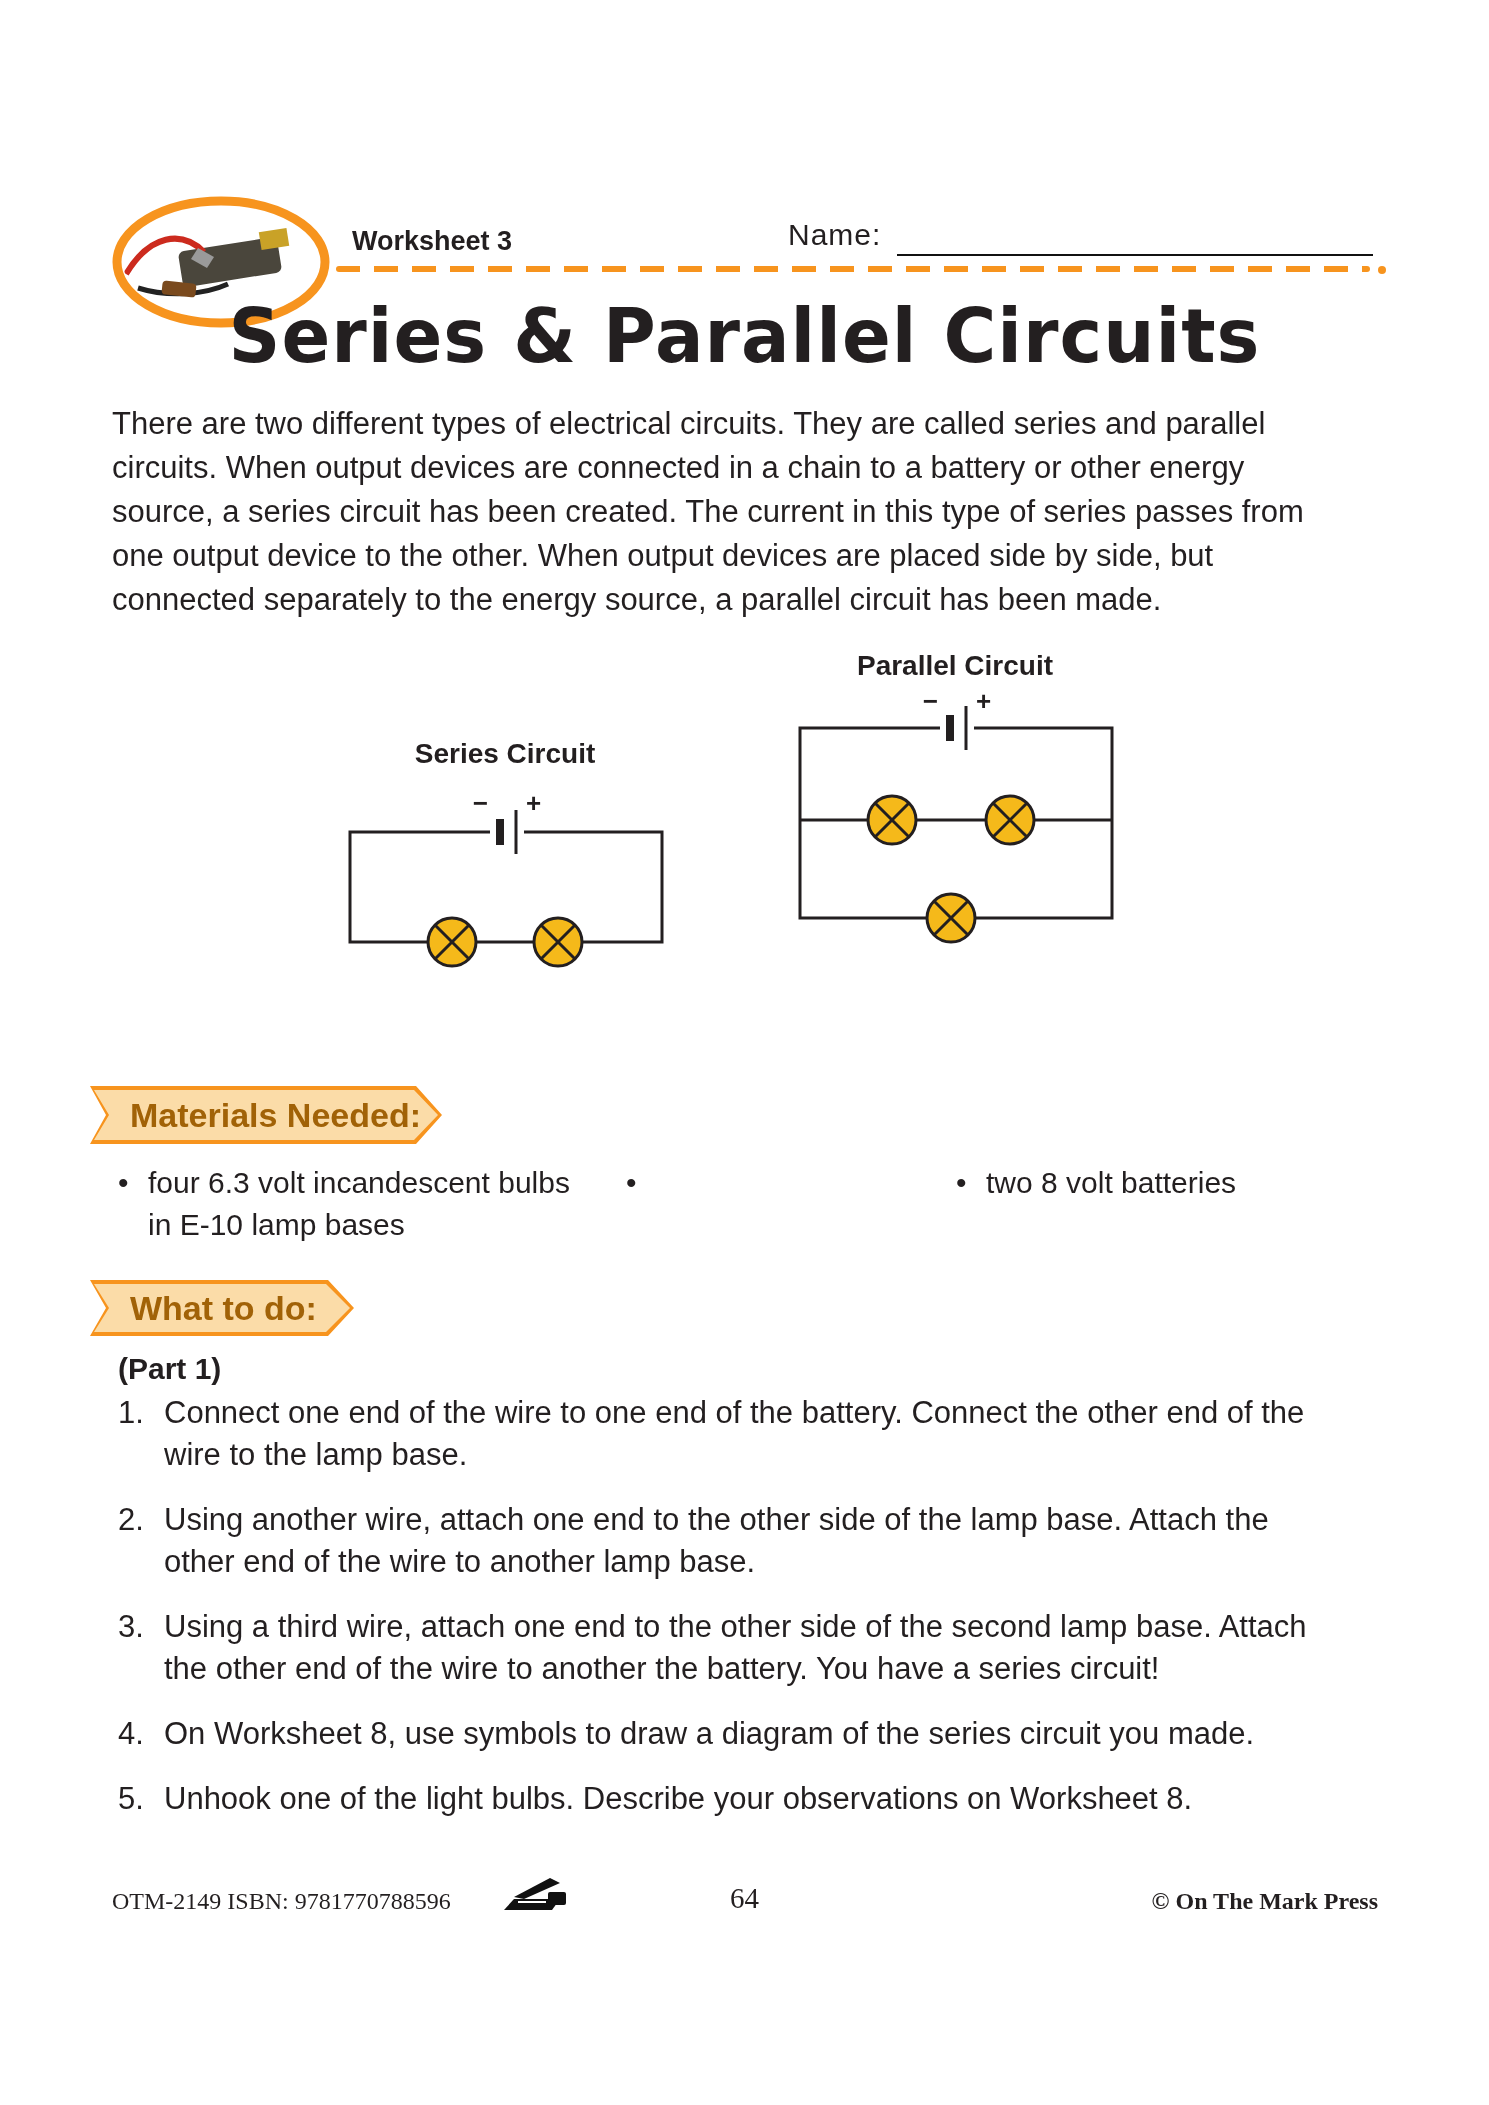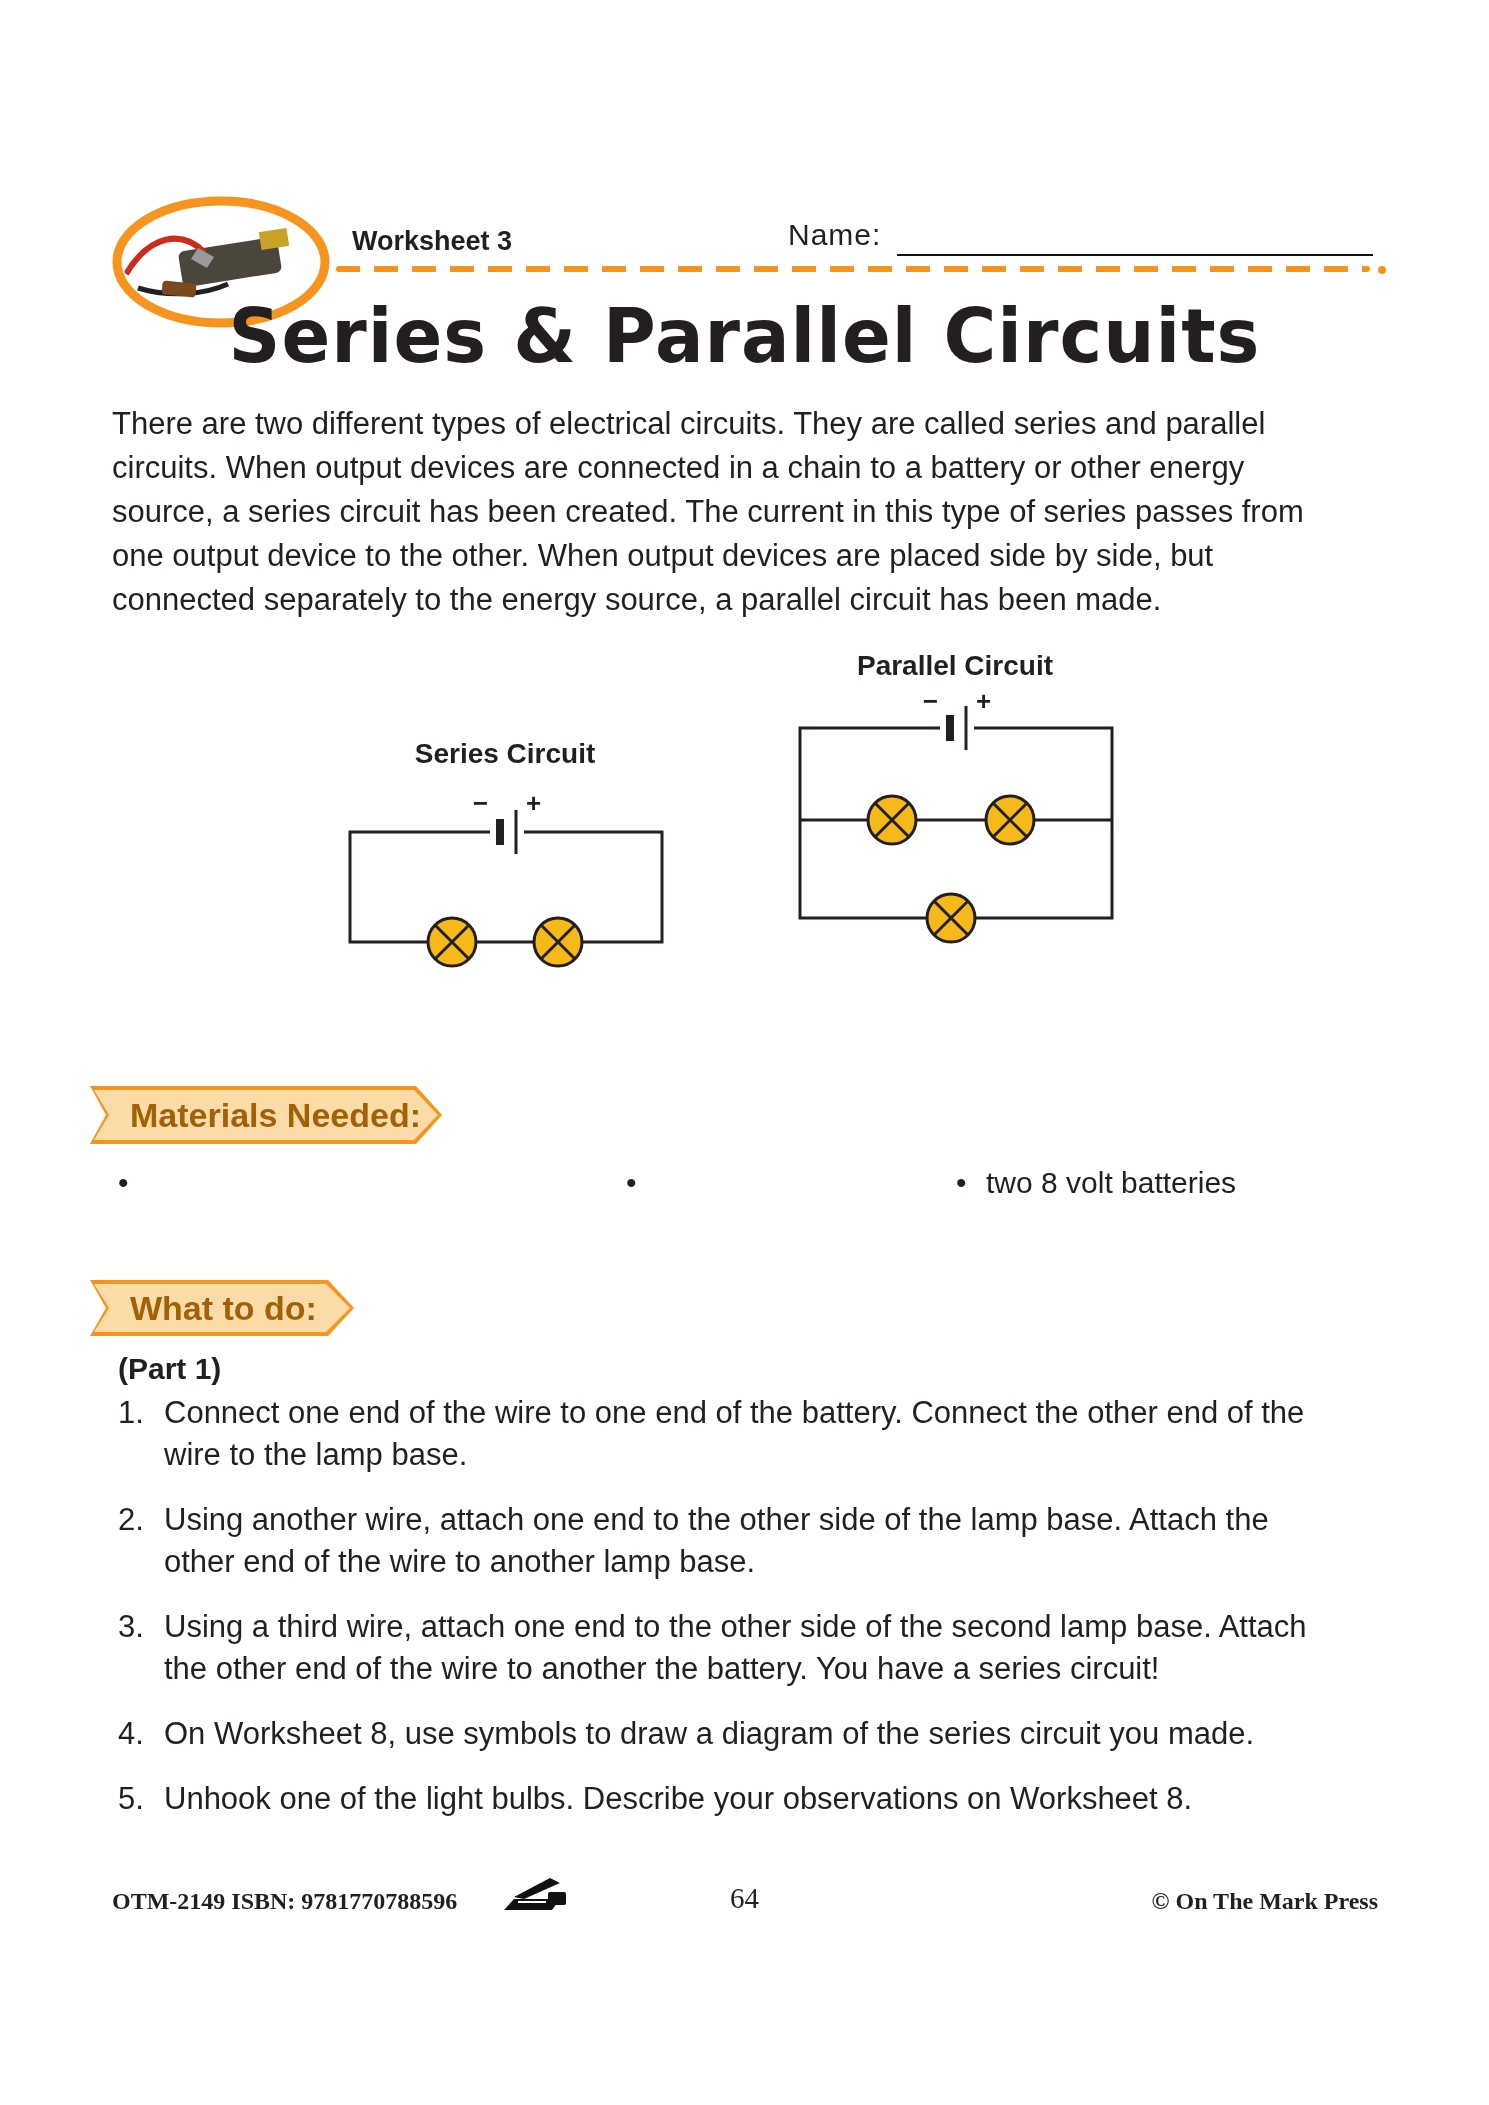--- a/index.html
+++ b/index.html
@@ -59,21 +59,21 @@
   .mat-col-1 { width:330px; } .mat-col-1 .mat-text { width:232px; }
   .mat-col-2 .mat-text { width:360px; }
 
   .part-label { position:absolute; left:118px; top:1352px; font-size:30px; font-weight:700;text-align:right; }
   .steps { position:absolute; left:118px; top:1392px; width:1228px; }
   .step { display:flex; margin-bottom:23px; font-size:31px; line-height:42px; }
   .step-num { width:46px; flex:none; }
   .step-text { width:1180px; }
 
   
-  .footer-left { position:absolute; left:112px; top:1888px; font-family:"Liberation Serif","DejaVu Serif",serif; font-weight:700; font-size:24px; }
+  .footer-left { position:absolute; left:112px; top:1888px; font-family:"Liberation Serif","DejaVu Serif",serif; font-weight:400; font-size:24px; }
   .publisher-logo { position:absolute; left:498px; top:1868px; }
   .page-num { position:absolute; left:0; right:0; top:1882px; text-align:center; font-family:"Liberation Serif","DejaVu Serif",serif; font-size:29px; }
   .footer-right { position:absolute; right:111px; top:1888px; font-family:"Liberation Serif","DejaVu Serif",serif; font-weight:700; font-size:24px; }
 </style>
 </head>
 <body>
 
 <div class="page">
 
   <div class="logo">
@@ -158,20 +158,21 @@
 
 
   <div class="banner banner-materials">
     <div class="banner-outer"></div>
     <div class="banner-inner">Materials Needed:</div>
   </div>
 
   <div class="materials-list">
     <div class="mat-col mat-col-0">
       <span class="bullet">•</span>
+      <span class="mat-text">four 6.3 volt incandescent bulbs in E-10 lamp bases</span>
     </div>
     <div class="mat-col mat-col-1">
       <span class="bullet">•</span>
     </div>
     <div class="mat-col mat-col-2">
       <span class="bullet">•</span>
       <span class="mat-text">two 8 volt batteries</span>
     </div>
   </div>
 

